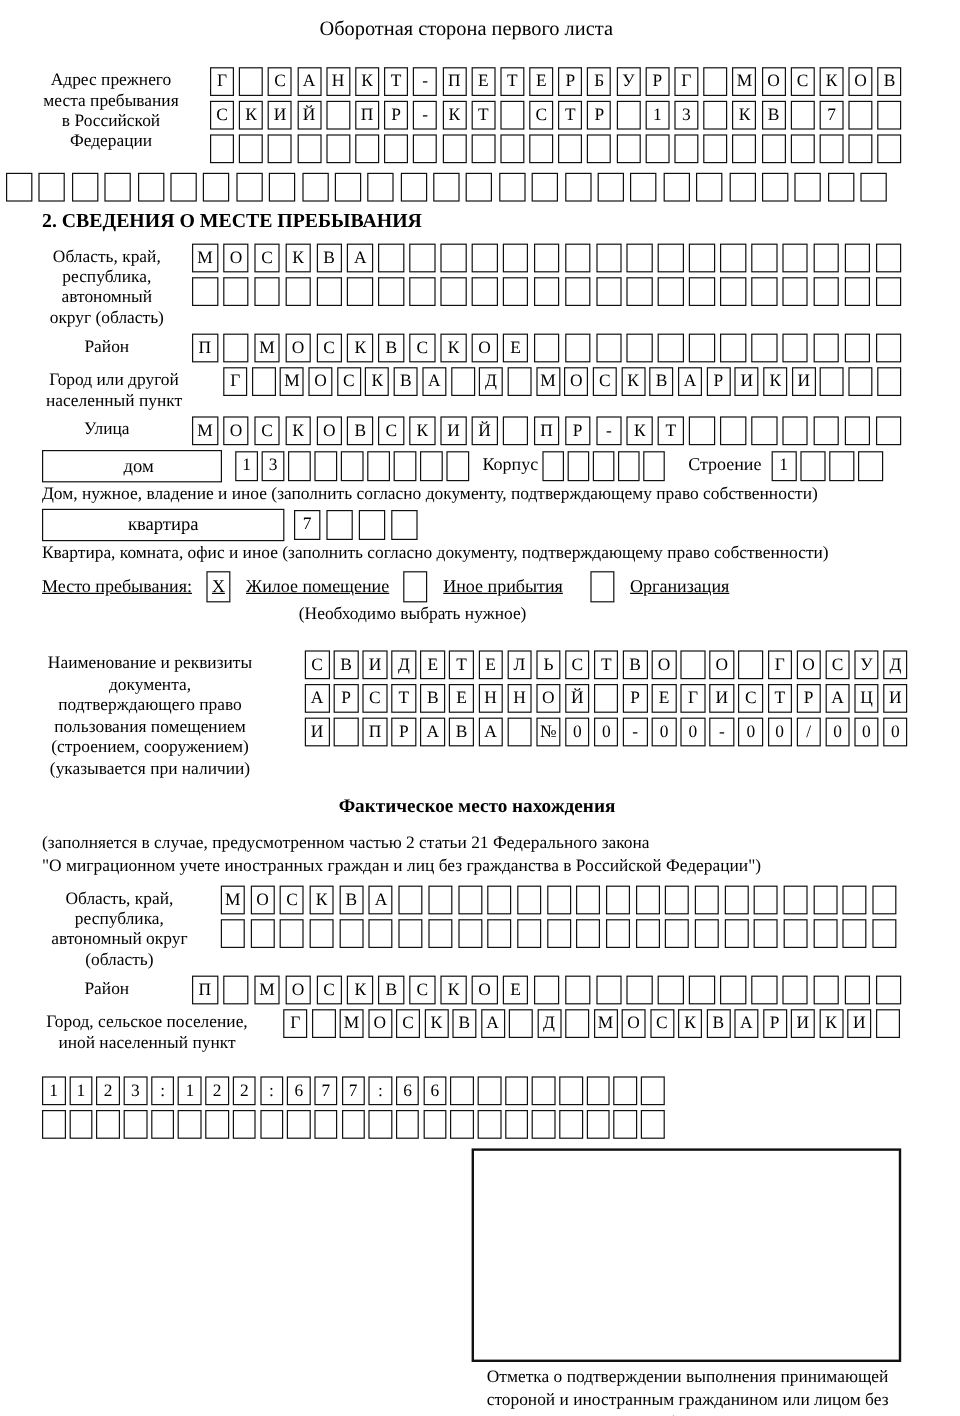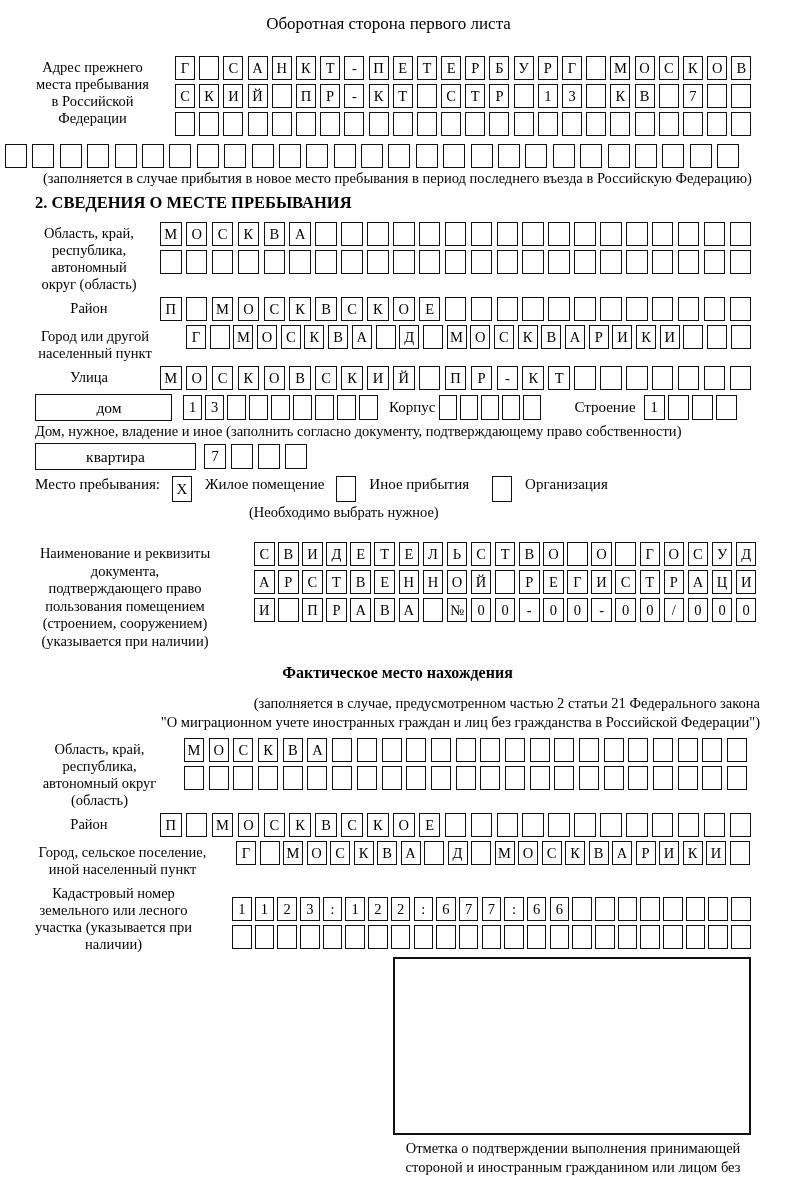--- a/index.html
+++ b/index.html
@@ -36,36 +36,36 @@
   .cstr .cell{width:21px;margin-right:3px;height:25px;}
   .capt .cell{width:22px;margin-right:5px;height:25px;}
 
   .caption{text-align:center;font-size:14.5px;margin:2px 0 6px 0;}
   .caption-left{font-size:14.5px;margin:1px 0 3px 0;}
   .sec-title{text-align:left;font-weight:bold;font-size:16.5px;margin:6px 0 9px 0;}
 
   .house-row{display:flex;align-items:center;margin:3px 0 2px 0;}
   .bigbox{box-sizing:border-box;height:27px;border:1.8px solid #111;display:flex;
           align-items:center;justify-content:center;font-size:15.5px;flex-shrink:0;}
-  .bb-house{width:137px;margin-right:11px;padding-left:11px;}
-  .bb-apt{width:161px;margin-right:8px;}
+  .bb-house{width:150px;margin-right:11px;padding-left:11px;}
+  .bb-apt{width:202px;margin-right:8px;}
   .inline-label{font-size:15px;white-space:nowrap;}
   .ml8{margin-left:8px;margin-right:4px;}
-  .ml18{margin-left:30px;margin-right:8px;}
-
-  .stay-row{display:flex;align-items:flex-start;margin:6px 0 2px 0;}
+  .ml18{margin-left:16px;margin-right:8px;}
+
+  .stay-row{display:flex;align-items:center;margin:6px 0 2px 0;text-decoration:underline;}
   .checkcell{display:inline-flex;align-items:center;justify-content:center;box-sizing:border-box;
              width:20px;height:26px;border:1.7px solid #111;font-size:15px;flex-shrink:0;}
   .stay-row .checkcell{margin-left:12px;}
   .stay-row .checkcell.ml-lg{margin-left:23px;}
   .opt-label{margin-left:13px;}
   .stay-note{font-size:14.5px;margin:2px 0 6px 214px;}
 
   .doc-block{margin-top:21px;}
-  .center-note{text-align:right;font-size:14.5px;line-height:19px;margin:0;}
+  .center-note{text-align:left;font-size:14.5px;line-height:19px;margin:0;}
   .fact-title{text-align:center;font-weight:bold;font-size:16px;margin:14px 0 12px 0;}
 
   .cad-rows{margin-top:15px;}
   .stamp-box{box-sizing:border-box;margin-left:358px;margin-top:4px;width:358px;height:178px;border:2px solid #111;}
   .stamp-note{margin-left:352px;width:372px;text-align:center;font-size:14.5px;line-height:19px;margin-top:4px;}
 </style>
 </head>
 <body>
 
 <div class="sheet">
@@ -177,21 +177,20 @@
       <span class="cell"></span>
       <span class="cell"></span>
       <span class="cell"></span>
       <span class="cell"></span>
       <span class="cell"></span>
       <span class="cell"></span>
       <span class="cell"></span>
       <span class="cell"></span>
       <span class="cell"></span>
     </div>
-  <div class="caption">(заполняется в случае прибытия в новое место пребывания в период последнего въезда в Российскую Федерацию)</div>
 
   <div class="sec-title">2. СВЕДЕНИЯ О МЕСТЕ ПРЕБЫВАНИЯ</div>
 
   <div class="frow">
     <div class="flabel w-std">Область, край, республика, автономный округ (область)</div>
     <div class="rows">
       <div class="cellrow">
           <span class="cell">М</span>
           <span class="cell">О</span>
           <span class="cell">С</span>
@@ -365,20 +364,21 @@
 
   <div class="house-row">
     <div class="bigbox bb-apt">квартира</div>
     <div class="cellrow capt">
         <span class="cell">7</span>
         <span class="cell"></span>
         <span class="cell"></span>
         <span class="cell"></span>
       </div>
   </div>
+  <div class="caption-left">Квартира, комната, офис и иное (заполнить согласно документу, подтверждающему право собственности)</div>
 
   <div class="stay-row">
     <span>Место пребывания:</span>
     <span class="checkcell">X</span>
     <span class="opt-label">Жилое помещение</span>
     <span class="checkcell"></span>
     <span class="opt-label">Иное прибытия</span>
     <span class="checkcell ml-lg"></span>
     <span class="opt-label">Организация</span>
   </div>
@@ -570,21 +570,20 @@
         <span class="cell">А</span>
         <span class="cell">Р</span>
         <span class="cell">И</span>
         <span class="cell">К</span>
         <span class="cell">И</span>
         <span class="cell"></span>
       </div>
   </div>
 
   <div class="frow">
-    <div class="flabel w-cad">Кадастровый номер земельного или лесного участка (указывается при наличии)</div>
     <div class="rows cad-rows">
       <div class="cellrow ccad">
           <span class="cell">1</span>
           <span class="cell">1</span>
           <span class="cell">2</span>
           <span class="cell">3</span>
           <span class="cell">:</span>
           <span class="cell">1</span>
           <span class="cell">2</span>
           <span class="cell">2</span>

